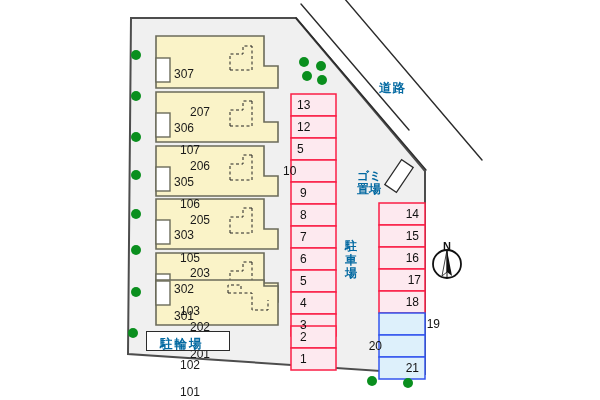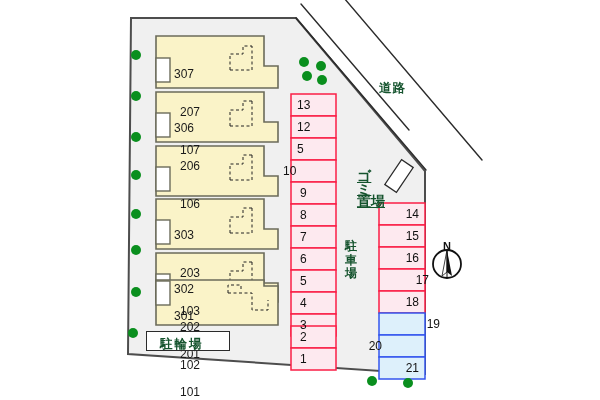--- a/index.html
+++ b/index.html
@@ -33,64 +33,63 @@
     font-size: 12px;
     line-height: 12.6px;
     color: #1a1a1a;
     letter-spacing: 0px;
     text-align: left;
     white-space: pre;
     font-family: "Liberation Sans", sans-serif;
   }
   .unit-nums span { display: block; }
   .un-1 { margin-left: 0px; }
-  .un-2 { margin-left: 6px; }
+  .un-2 { margin-left: 16px; }
   .un-3 { margin-left: 6px; }
 
   
   .stall-num {
     position: absolute;
     font-size: 12px;
     color: #111;
     font-family: "Liberation Sans", sans-serif;
     line-height: 1;
   }
   .stall-left { text-align: left; }
   .stall-right { text-align: right; }
 
   
   .jp {
     position: absolute;
-    color: #14532d;
+    color: #0369a1;
     font-family: "DejaVu Sans", sans-serif;
     font-weight: 700;
   }
   #label-road {
     font-size: 12.5px;
     left: 379px;
     top: 80px;
     letter-spacing: 1px;
   }
   #label-parking {
     font-size: 12px;
     left: 344px;
     top: 240px;
     width: 14px;
     line-height: 13.5px;
     text-align: center;
   }
   #label-parking span { display: block; }
   #label-gomi {
-    font-size: 14px;
+    font-size: 12px;
     left: 357px;
     top: 170px;
     width: 28px;
     line-height: 12.5px;
     text-align: left;
-    text-decoration: underline;
   }
   #label-gomi span { display: block; }
   #label-bicycle {
     font-size: 12.5px;
     left: 160px;
     top: 336px;
     letter-spacing: 2px;
     font-weight: 700;
   }
   .bike-box {
@@ -237,20 +236,25 @@
     <span class="un-2">207</span>
     <span class="un-3">107</span>
   </div>
 
   <div class="unit-nums" style="left:174px; top:97px;">
     <span class="un-1">306</span>
     <span class="un-2">206</span>
     <span class="un-3">106</span>
   </div>
 
+  <div class="unit-nums" style="left:174px; top:151px;">
+    <span class="un-1">305</span>
+    <span class="un-2">205</span>
+    <span class="un-3">105</span>
+  </div>
 
   <div class="unit-nums" style="left:174px; top:204px;">
     <span class="un-1">303</span>
     <span class="un-2">203</span>
     <span class="un-3">103</span>
   </div>
 
   <div class="unit-nums" style="left:174px; top:258px;">
     <span class="un-1">302</span>
     <span class="un-2">202</span>
@@ -273,21 +277,21 @@
   <div class="stall-num stall-left" style="left:300px; top:253px;">6</div>
   <div class="stall-num stall-left" style="left:300px; top:275px;">5</div>
   <div class="stall-num stall-left" style="left:300px; top:297px;">4</div>
   <div class="stall-num stall-left" style="left:300px; top:319px;">3</div>
   <div class="stall-num stall-left" style="left:300px; top:331px;">2</div>
   <div class="stall-num stall-left" style="left:300px; top:353px;">1</div>
 
   <div class="stall-num stall-right" style="left:379px; top:208px; width:40px;">14</div>
   <div class="stall-num stall-right" style="left:379px; top:230px; width:40px;">15</div>
   <div class="stall-num stall-right" style="left:379px; top:252px; width:40px;">16</div>
-  <div class="stall-num stall-right" style="left:389px; top:274px; width:40px;">17</div>
+  <div class="stall-num stall-right" style="left:381px; top:274px; width:40px;">17</div>
   <div class="stall-num stall-right" style="left:379px; top:296px; width:40px;">18</div>
   <div class="stall-num stall-right" style="left:379px; top:318px; width:61px;">19</div>
   <div class="stall-num stall-right" style="left:362px; top:340px; width:20px;">20</div>
   <div class="stall-num stall-right" style="left:379px; top:362px; width:40px;">21</div>
 
   <div class="jp" id="label-road">道路</div>
 
   <div class="jp" id="label-parking">
     <span>駐</span>
     <span>車</span>

